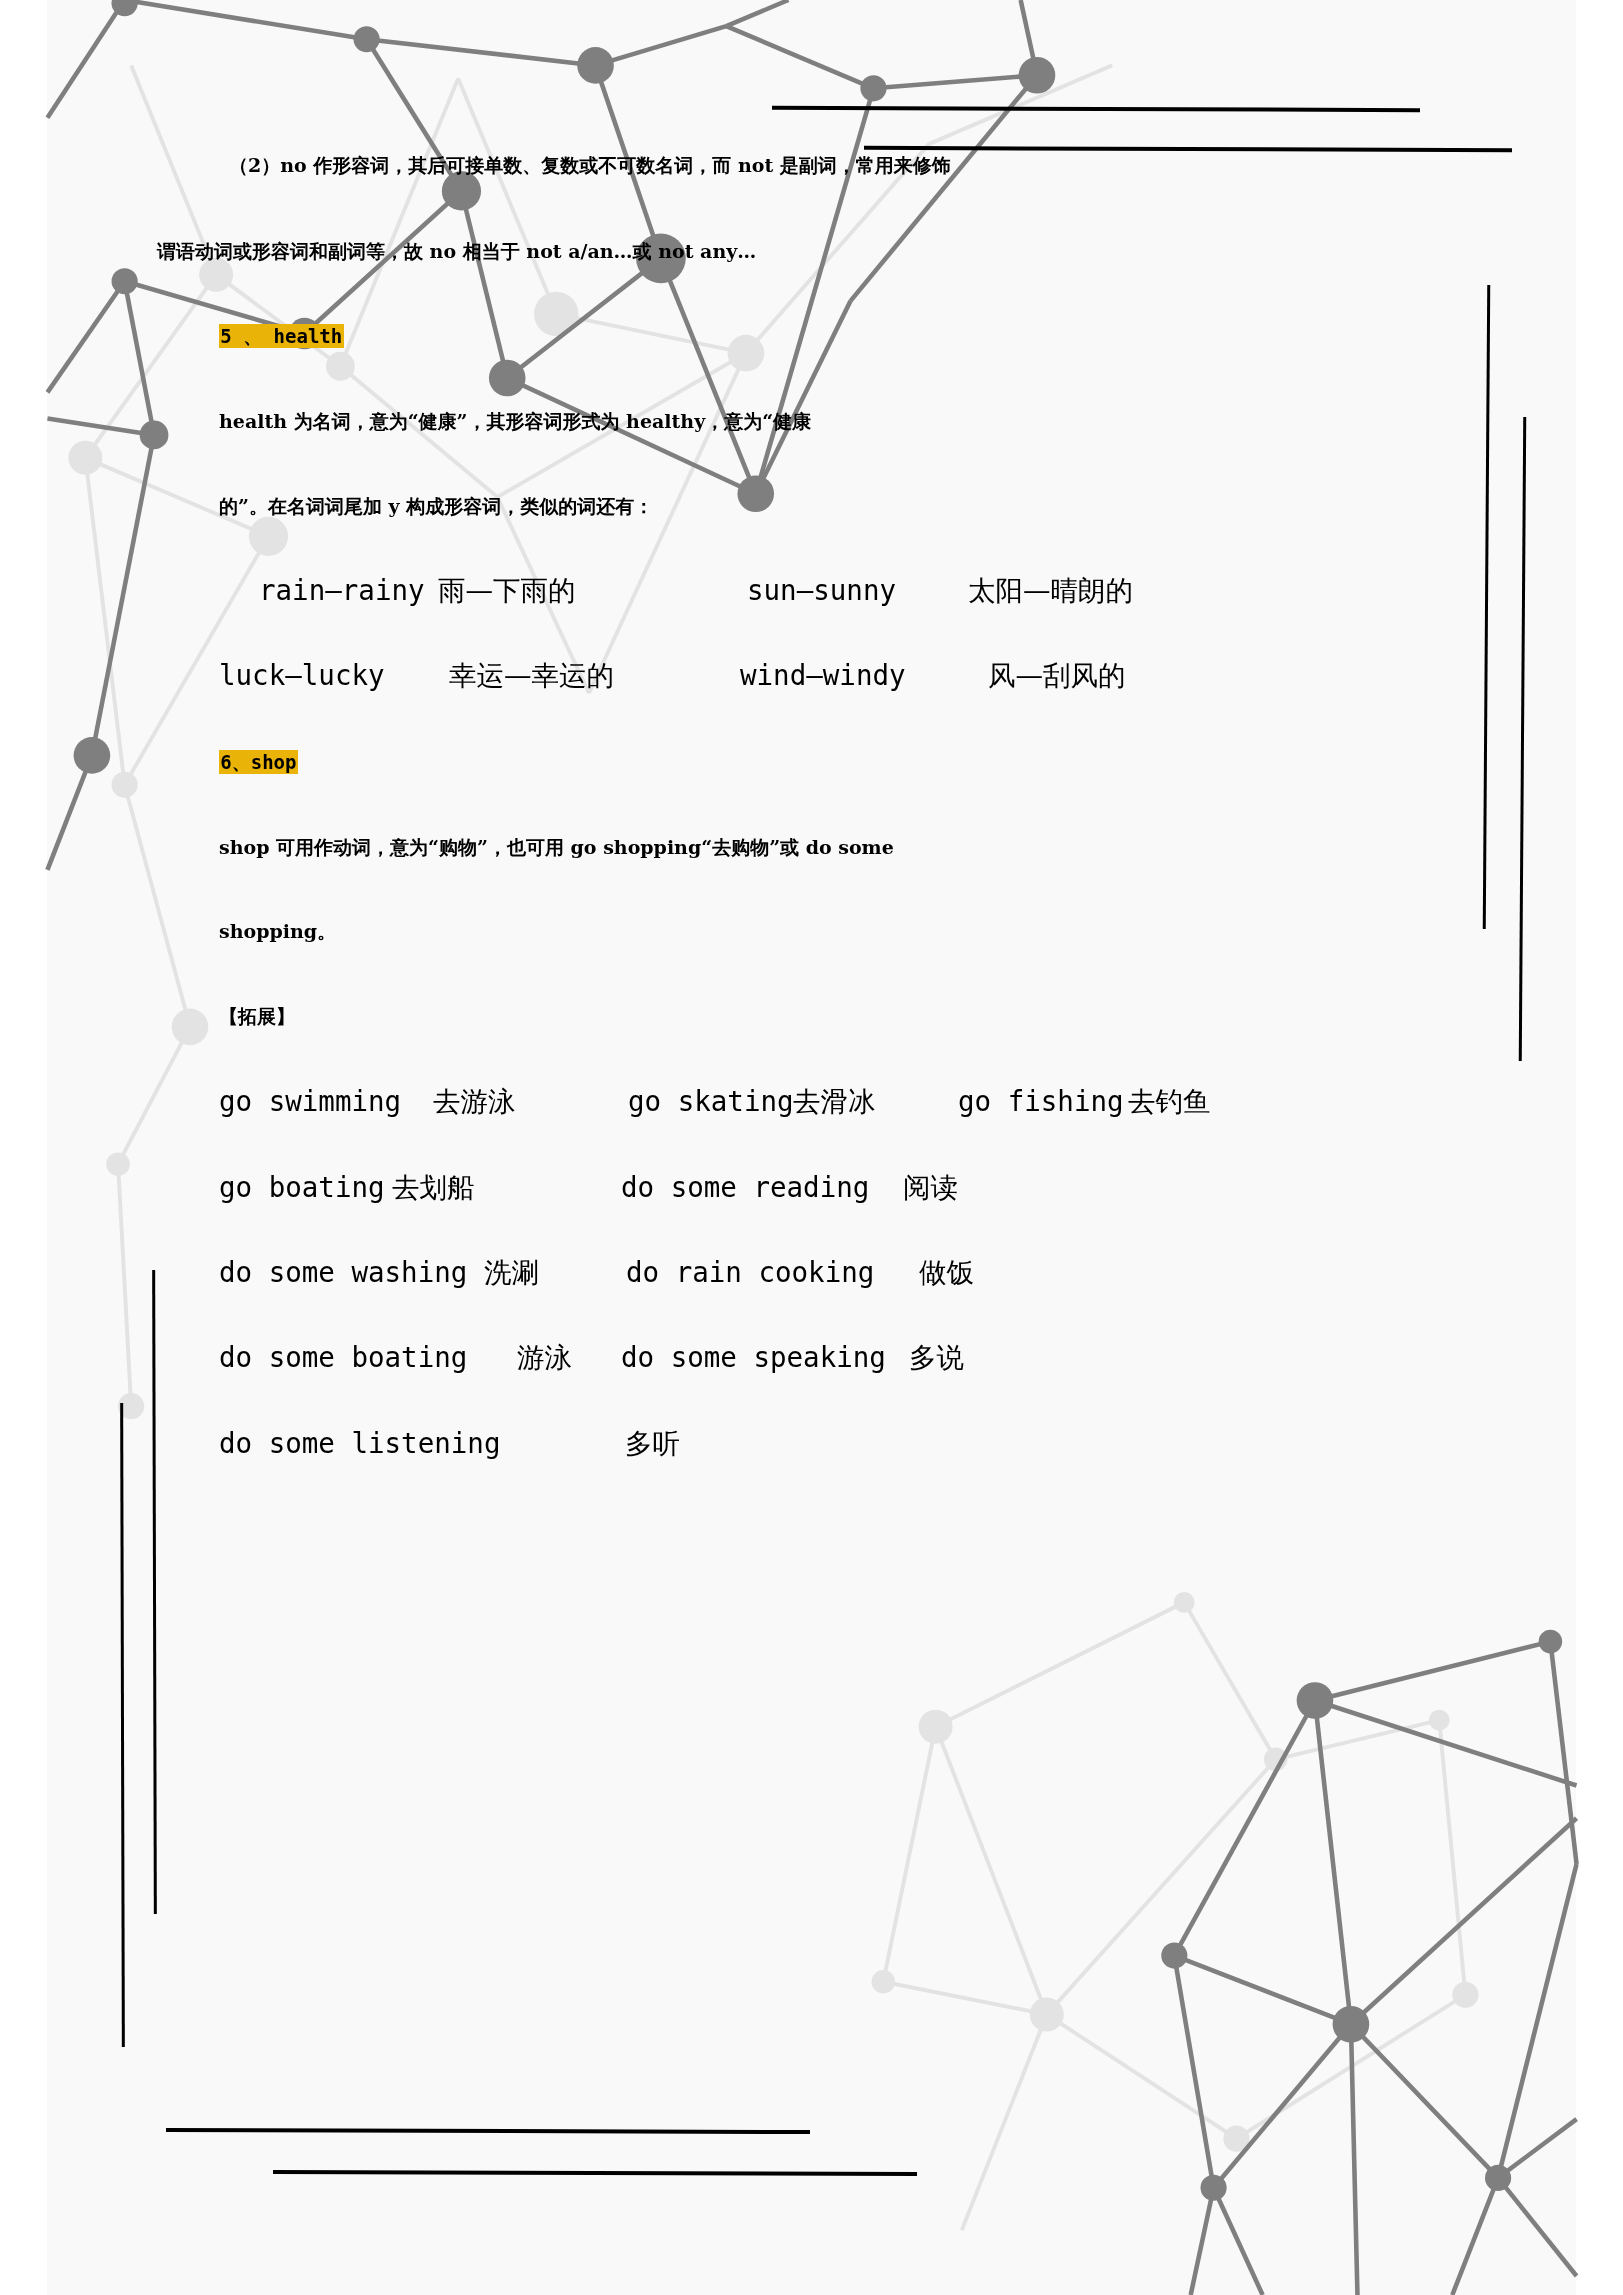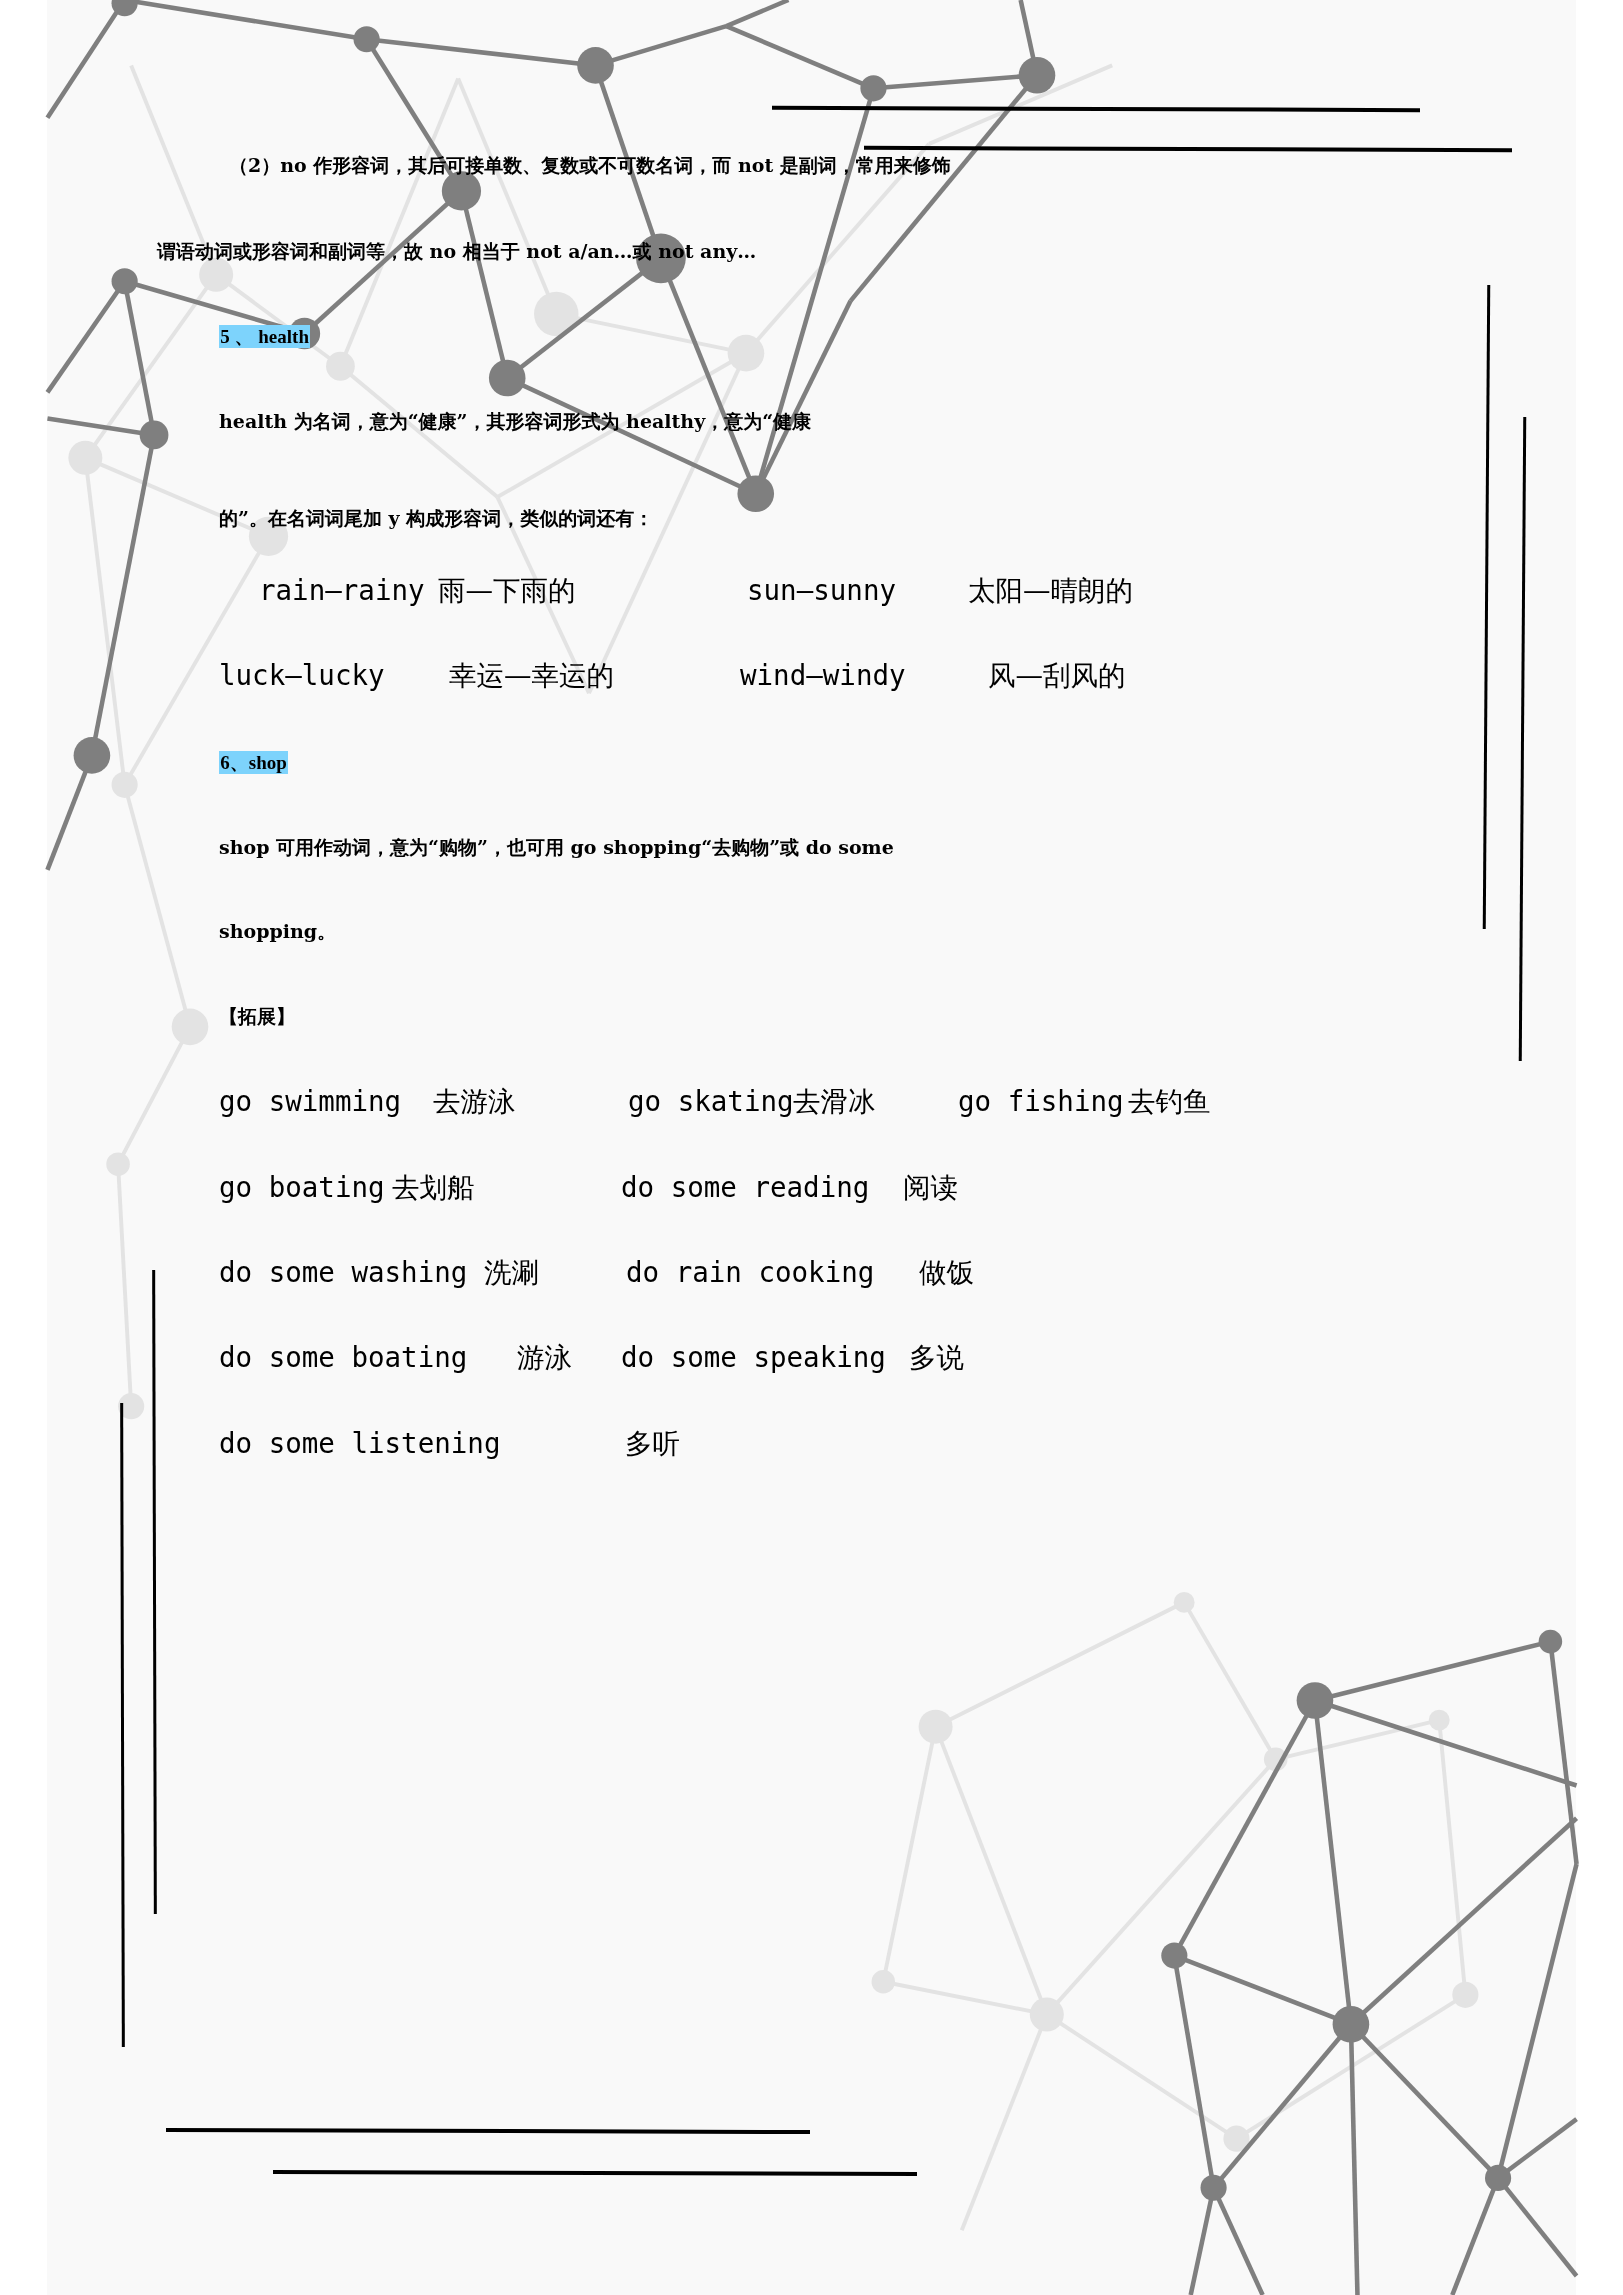--- a/index.html
+++ b/index.html
@@ -4,21 +4,21 @@
 <style>
   html, body { margin:0; padding:0; }
   body { width:1624px; height:2295px; background:#ffffff; position:relative; overflow:hidden; }
   .page { position:absolute; left:47px; top:0; width:1529px; height:2295px; background:#f9f9f9; overflow:hidden; }
   .deco { position:absolute; left:0; top:0; width:1624px; height:2295px; }
   .line-h { position:absolute; height:3.9px; background:#000; }
   .line-v { position:absolute; width:3.3px; background:#000; }
   .txt { position:absolute; font-family:"DejaVu Sans Mono","Liberation Mono",monospace; color:#000; white-space:nowrap; font-size:19px; line-height:37px; }
   .bold { font-weight:bold; }
   .serif { font-family:"DejaVu Serif","Liberation Serif",serif; }
-  .hl { background:#7dd3fc; padding:1.3px 1.3px;font-family:Liberation Serif, serif; }
+  .hl { background:#eab308; padding:1.3px 1.3px; }
   .row { position:absolute; font-family:"DejaVu Sans Mono","Liberation Mono",monospace; font-size:27.5px; line-height:37px; white-space:nowrap; color:#000; }
   .row span { position:absolute; top:0; }
 </style>
 </head>
 <body>
 
 <div class="page"></div>
 
 <svg class="deco" viewBox="0 0 2482 3509" xmlns="http://www.w3.org/2000/svg">
   <g stroke="#e3e3e3" stroke-width="6" fill="none">
@@ -145,21 +145,21 @@
 <div class="line-v" style="left:153px; top:1270px; height:644px; transform:rotate(-0.15deg);"></div>
 <div class="line-v" style="left:121px; top:1403px; height:644px; transform:rotate(-0.15deg);"></div>
 <div class="line-h" style="left:166px; top:2129px; width:644px; transform:rotate(0.2deg);"></div>
 <div class="line-h" style="left:273px; top:2171px; width:644px; transform:rotate(0.2deg);"></div>
 
 <div class="txt bold serif" style="left:229px; top:147px;">（2）no 作形容词，其后可接单数、复数或不可数名词，而 not 是副词，常用来修饰</div>
 <div class="txt bold serif" style="left:157px; top:233px;">谓语动词或形容词和副词等，故 no 相当于 not a/an…或 not any…</div>
 
 <div class="txt bold" style="left:219px; top:318px;"><span class="hl">5 、 health</span></div>
 <div class="txt bold serif" style="left:219px; top:403px;">health 为名词，意为“健康”，其形容词形式为 healthy，意为“健康</div>
-<div class="txt bold serif" style="left:219px; top:488px;margin-top:12px;">的”。在名词词尾加 y 构成形容词，类似的词还有：</div>
+<div class="txt bold serif" style="left:219px; top:488px;">的”。在名词词尾加 y 构成形容词，类似的词还有：</div>
 
 <div class="row" style="left:219px; top:572px; width:1112px;">
   <span style="left:12px;margin-left:28px;">rain—rainy</span>
   <span class="serif" style="left:219px;">雨—下雨的</span>
   <span style="left:528px;">sun—sunny</span>
   <span class="serif" style="left:749px;">太阳—晴朗的</span>
 </div>
 <div class="row" style="left:219px; top:657px; width:1112px;">
   <span style="left:0;">luck—lucky</span>
   <span class="serif" style="left:230px;">幸运—幸运的</span>

